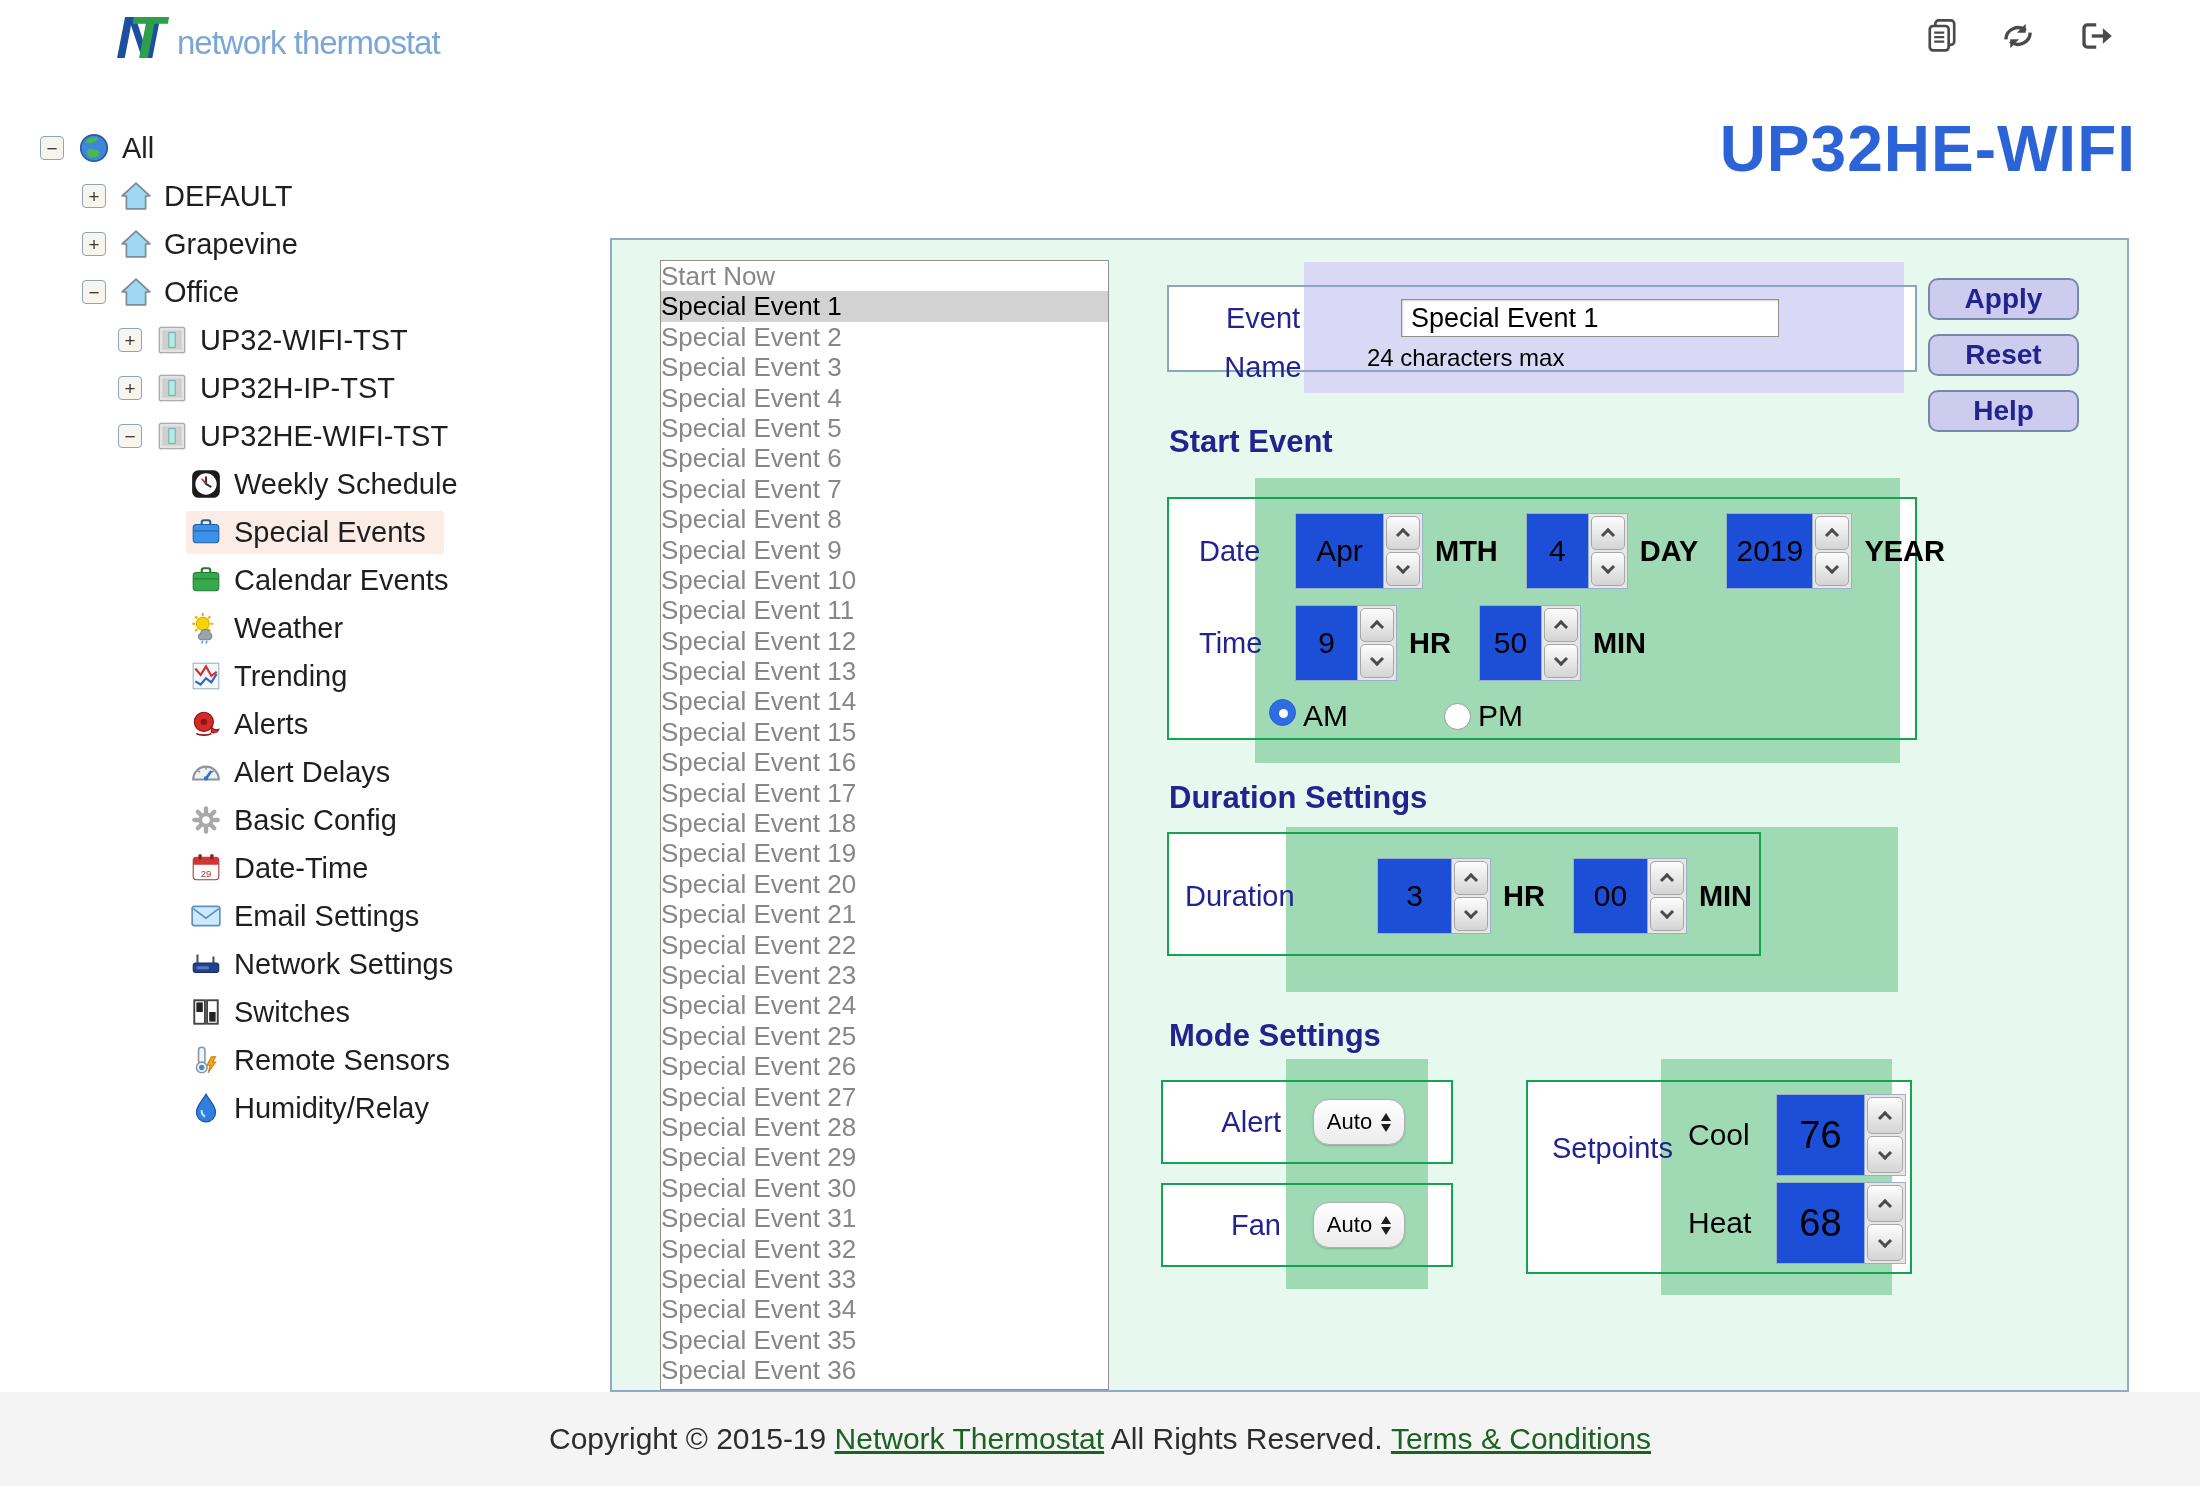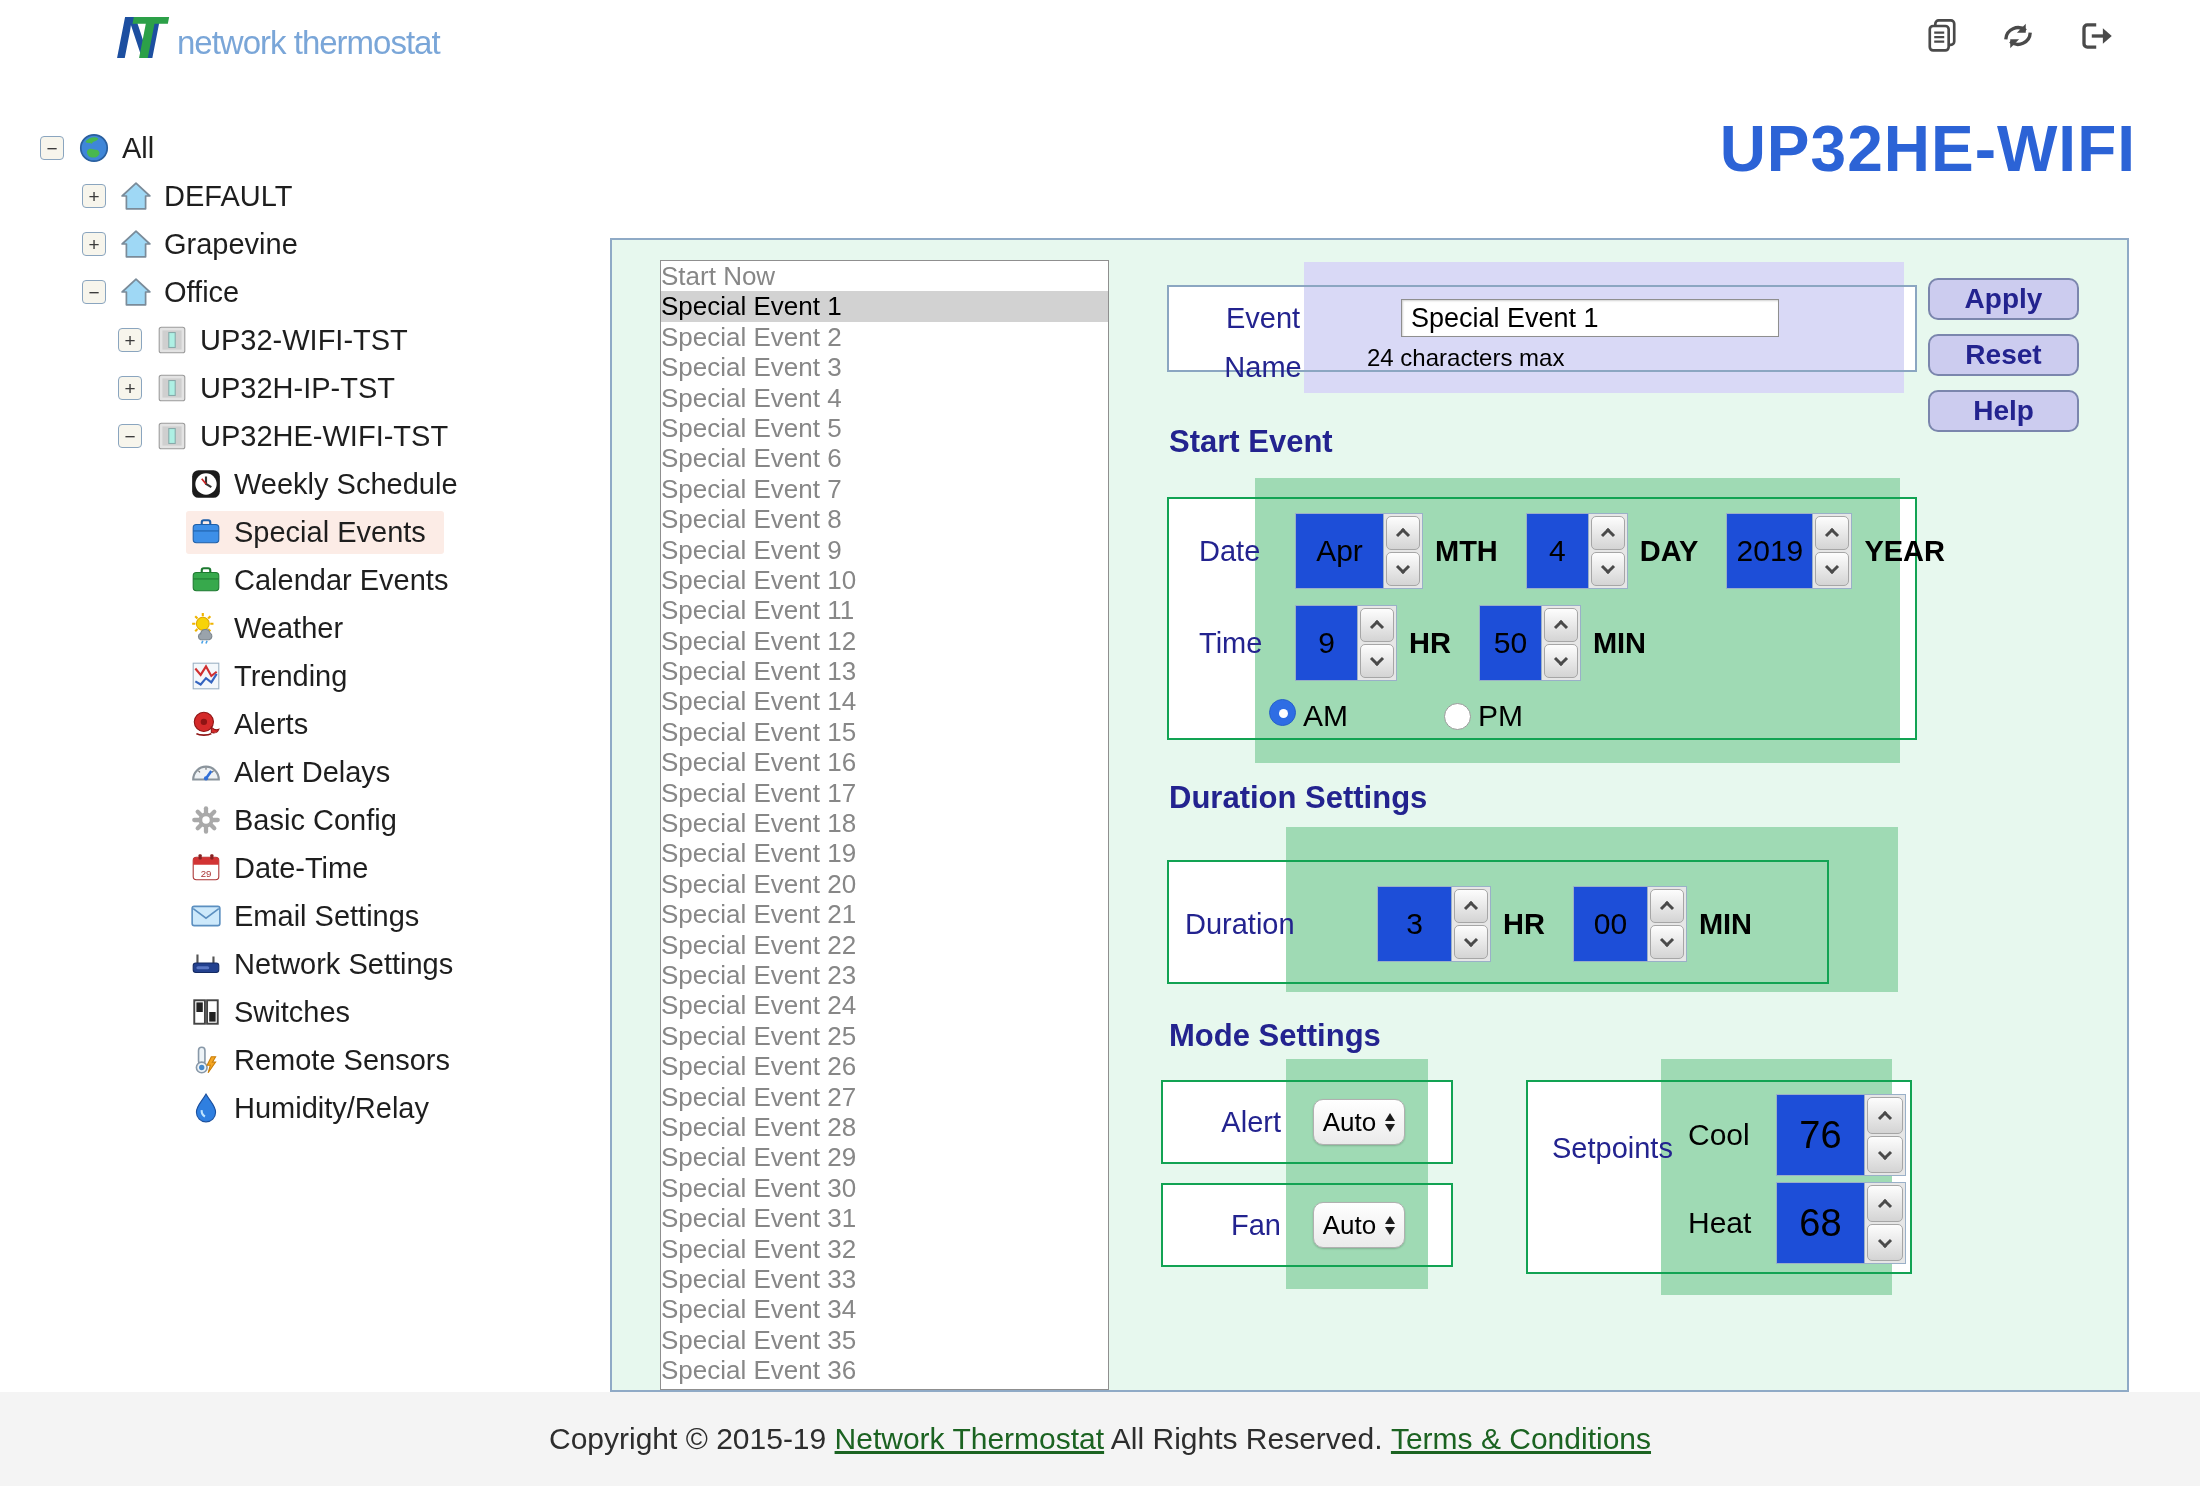--- a/index.html
+++ b/index.html
@@ -90,34 +90,34 @@
          margin-right:7px;box-sizing:border-box;position:relative;cursor:pointer;flex:0 0 auto}
   .radio.sel{background:#2e6de4;border-color:#2760c8}
   .radio.sel::after{content:"";position:absolute;left:9px;top:9px;width:9px;height:9px;background:#fff;border-radius:50%}
   .rlab{font-size:30px;color:#000}
   .pmgroup{margin-left:96px;display:flex;align-items:center}
   .amgroup{display:flex;align-items:flex-start}
 
   
   #h-dur{left:557px;top:540px}
   #dur-hl{left:674px;top:587px;width:612px;height:165px}
-  #dur-wbase,#dur-box{left:555px;top:620px;width:662px;height:124px}
+  #dur-wbase,#dur-box{left:555px;top:592px;width:594px;height:124px}
   #row-dur{left:16px;top:24px}
   .durlab{width:152px;margin-right:40px}
 
   
   #h-mode{left:557px;top:778px}
   #mf-hl{left:674px;top:819px;width:142px;height:230px}
   #mode-wbase,#mode-box{left:549px;top:840px;width:292px;height:84px}
   #fan-wbase,#fan-box{left:549px;top:943px;width:292px;height:84px}
   .mrow{position:absolute;left:0;top:0;width:100%;height:100%;display:flex;align-items:center}
   .mlab{width:118px;text-align:right;margin-right:32px}
-  .mselect{width:92px;height:46px;border:1.5px solid #b0b0b0;border-radius:10px;cursor:pointer;
+  .mselect{width:92px;height:46px;border:1.5px solid #b0b0b0;border-radius:16px;cursor:pointer;
            background:linear-gradient(#ffffff,#ebebeb);display:flex;align-items:center;justify-content:center;
-           gap:9px;font-size:26px;color:#000;box-shadow:0 1px 2px rgba(0,0,0,.2);box-sizing:border-box}
+           gap:9px;font-size:22px;color:#000;box-shadow:0 1px 2px rgba(0,0,0,.2);box-sizing:border-box}
   .udar{display:flex;flex-direction:column;gap:3px}
   .tri-u{width:0;height:0;border-left:5.5px solid transparent;border-right:5.5px solid transparent;border-bottom:8px solid #1c1c1c}
   .tri-d{width:0;height:0;border-left:5.5px solid transparent;border-right:5.5px solid transparent;border-top:8px solid #1c1c1c}
 
   
   #setp-hl{left:1049px;top:819px;width:231px;height:236px}
   #setp-wbase,#setp-box{left:914px;top:840px;width:386px;height:194px}
   .setp-label{position:absolute;left:24px;top:50px}
   .sprow{position:absolute;display:flex;align-items:center}
   #row-cool{left:160px;top:12px}

